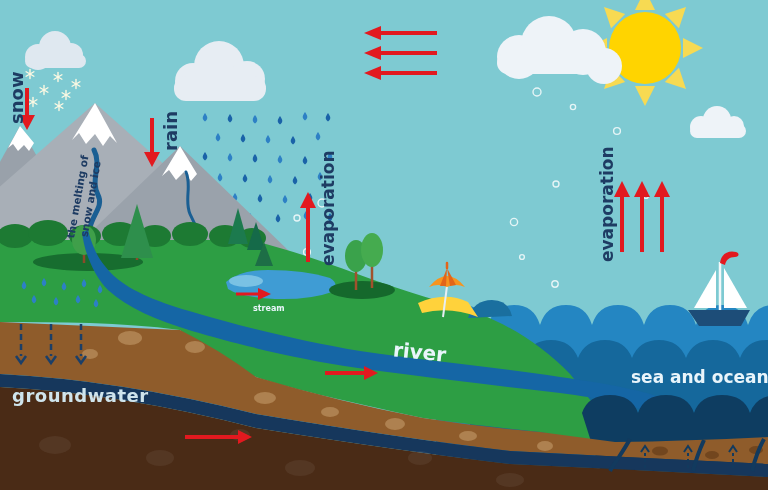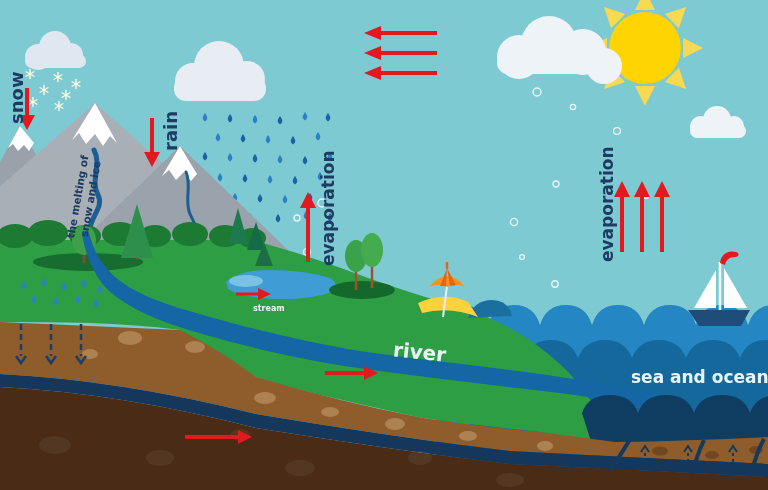--- a/index.html
+++ b/index.html
@@ -354,15 +354,16 @@
   </g>
 </svg>
 
 <div class="lbl vert navy" style="left:6px;top:124px;font-size:18px;">snow</div>
 <div class="lbl vert navy" style="left:160px;top:151px;font-size:18px;">rain</div>
 <div class="lbl navy" style="left:64px;top:238px;width:86px;font-size:10.5px;font-weight:600;text-align:center;white-space:normal;line-height:1.25;transform:rotate(-80deg);transform-origin:0 0;">the melting of snow and ice</div>
 <div class="lbl vert navy" style="left:318px;top:266px;font-size:17px;">evaporation</div>
 <div class="lbl vert navy" style="left:597px;top:262px;font-size:17px;">evaporation</div>
 <div class="lbl white" style="left:253px;top:276px;font-size:8px;margin-top:28px;">stream</div>
 <div class="lbl white" style="left:393px;top:340px;font-size:20px;transform:rotate(6deg);">river</div>
+<div class="lbl" style="left:12px;top:385px;font-size:18px;font-weight:600;color:#cfe4ec;letter-spacing:0.5px;">groundwater</div>
 <div class="lbl white" style="left:631px;top:367px;font-size:17px;">sea and ocean</div>
 
 </div>
 
 </body></html>

